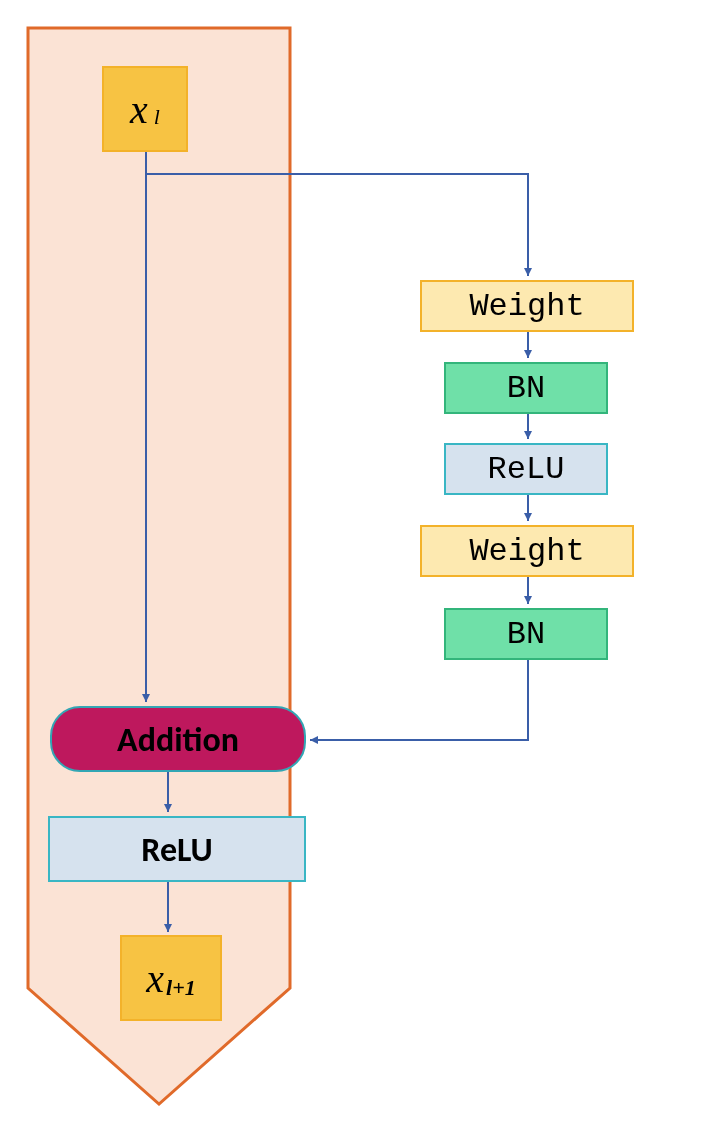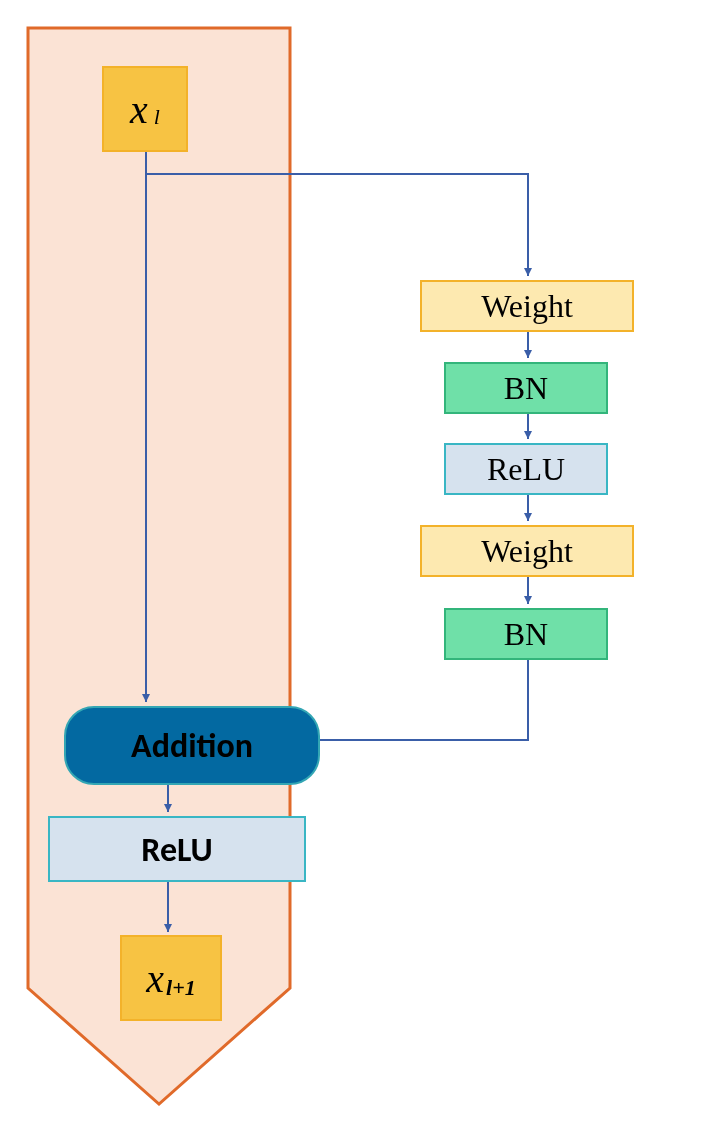--- a/index.html
+++ b/index.html
@@ -22,21 +22,21 @@
     position: absolute;
     left: 26px;
     top: 26px;
     width: 266px;
     height: 1080px;
   }
   
   .box {
     position: absolute;
     text-align: center;
-    font-family: Liberation Serif, serif;
+    font-family: Liberation Mono, monospace;
     font-size: 32px;
     display: flex;
     align-items: center;
     justify-content: center;
   }
   .input-box {
     left: 102px;
     top: 66px;
     width: 86px;
     height: 86px;
@@ -74,22 +74,22 @@
     font-weight: bold;
   }
   
   .weight-box1 { left: 420px; top: 280px; width: 214px; height: 52px; background: #fde9b0; border: 2px solid #f3b22a; font-weight: 400; }
   .bn-box1     { left: 444px; top: 362px; width: 164px; height: 52px; background: #6fe0a8; border: 2px solid #33b57b; font-weight: 400; }
   .relu-box1   { left: 444px; top: 443px; width: 164px; height: 52px; background: #d6e2ee; border: 2px solid #39b6c4; font-weight: 400; }
   .weight-box2 { left: 420px; top: 525px; width: 214px; height: 52px; background: #fde9b0; border: 2px solid #f3b22a; font-weight: 400; }
   .bn-box2     { left: 444px; top: 608px; width: 164px; height: 52px; background: #6fe0a8; border: 2px solid #33b57b; font-weight: 400; }
   
   .addition-box {
-    left: 64px; top: 706px; width: 256px; height: 79px;
-    background: #0369a1;
+    left: 50px; top: 706px; width: 256px; height: 66px;
+    background: #be185d;
     border: 2px solid #33a6b4;
     border-radius: 30px;
     font-weight: bold;
     font-family: Calibri, Arial, sans-serif;
     font-size: 34px;
   }
   .relu-main {
     left: 48px; top: 816px; width: 258px; height: 66px;
     background: #d6e2ee;
     border: 2px solid #39b6c4;

